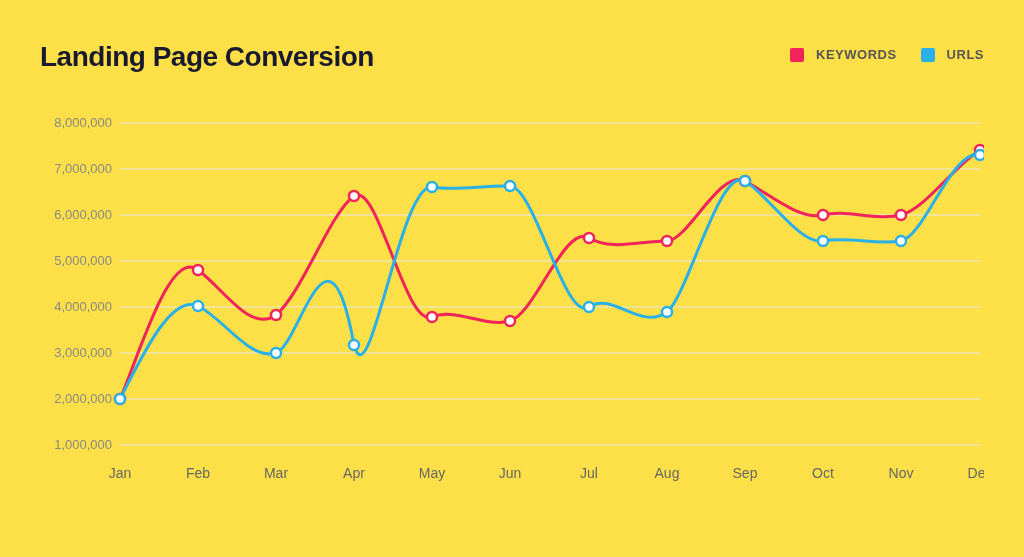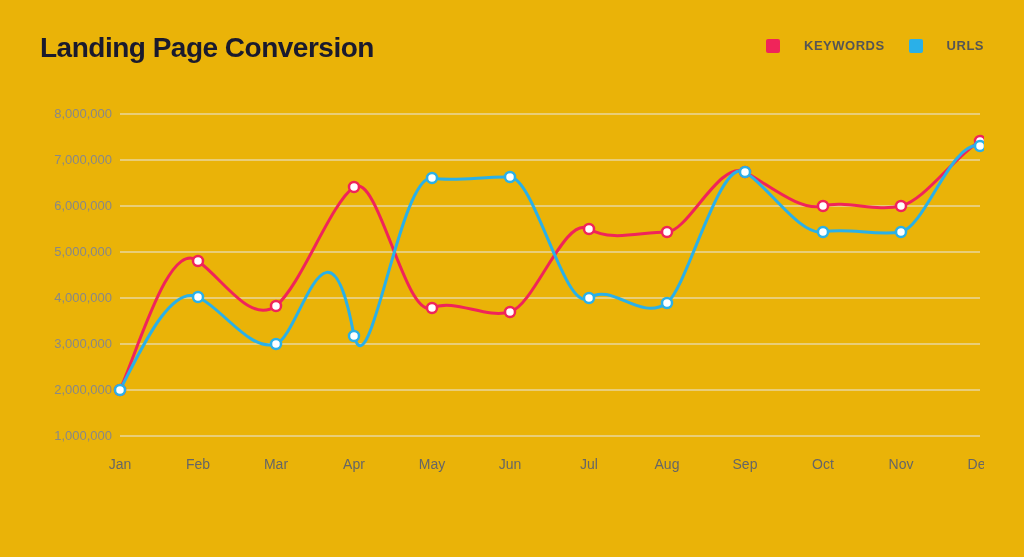--- a/index.html
+++ b/index.html
@@ -6,22 +6,22 @@
     body {
       background: #ffffff;
       font-family: -apple-system, BlinkMacSystemFont, 'Segoe UI', sans-serif;
       width: 1024px;
       height: 557px;
       overflow: hidden;
     }
     .chart-container {
       width: 1024px;
       height: 557px;
-      background: #eab308;
-      padding: 32px 40px 20px 40px;
+      background: #fde047;
+      padding: 41px 40px 20px 40px;
       position: relative;
     }
     .chart-header {
       display: flex;
       justify-content: space-between;
       align-items: flex-start;
       margin-bottom: 20px;
     }
     .chart-title {
       font-size: 28px;
@@ -31,21 +31,21 @@
     }
     .legend {
       display: flex;
       align-items: center;
       gap: 24px;
       margin-top: 6px;
     }
     .legend-item {
       display: flex;
       align-items: center;
-      gap: 24px;
+      gap: 12px;
     }
     .legend-dot {
       width: 14px;
       height: 14px;
       border-radius: 2px;
     }
     .legend-label {
       font-size: 13px;
       font-weight: 600;
       color: #555;

